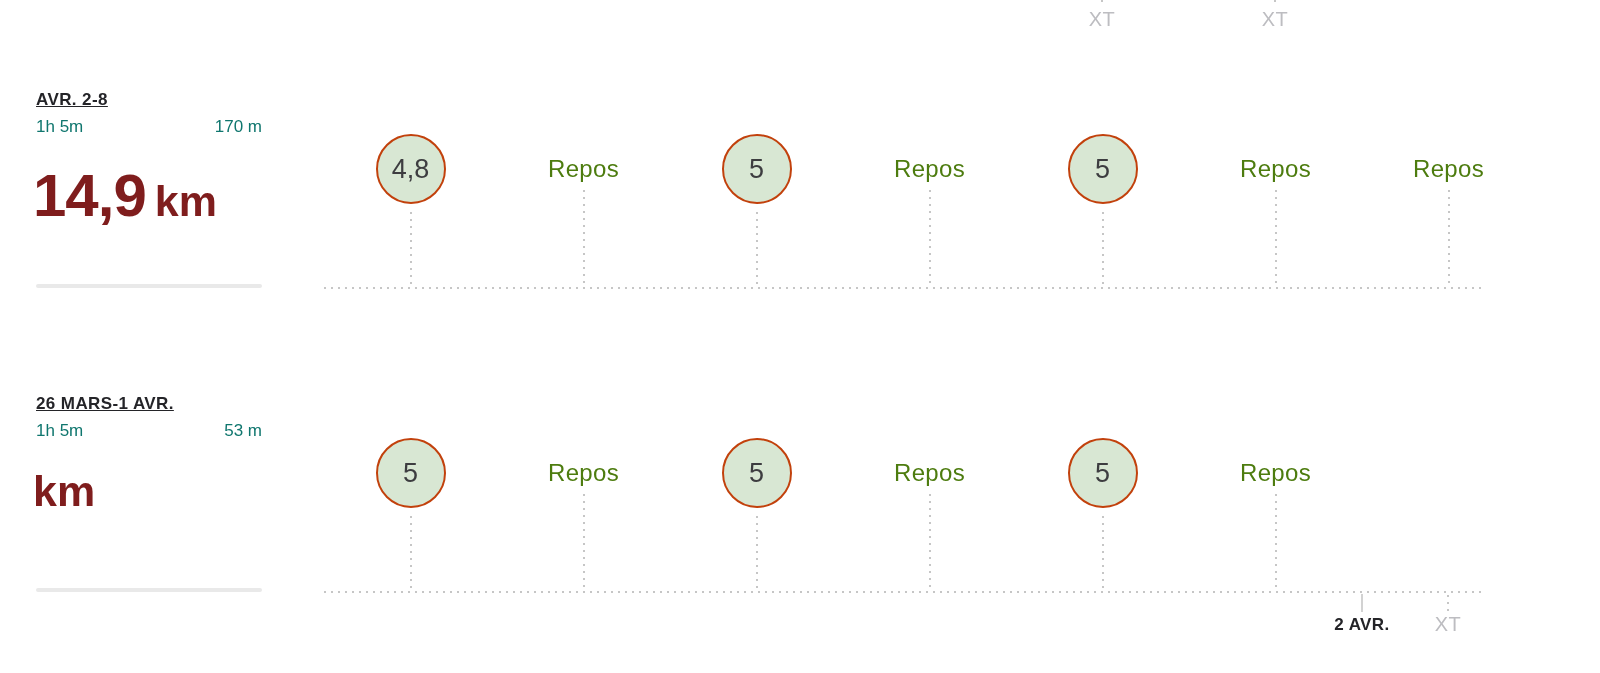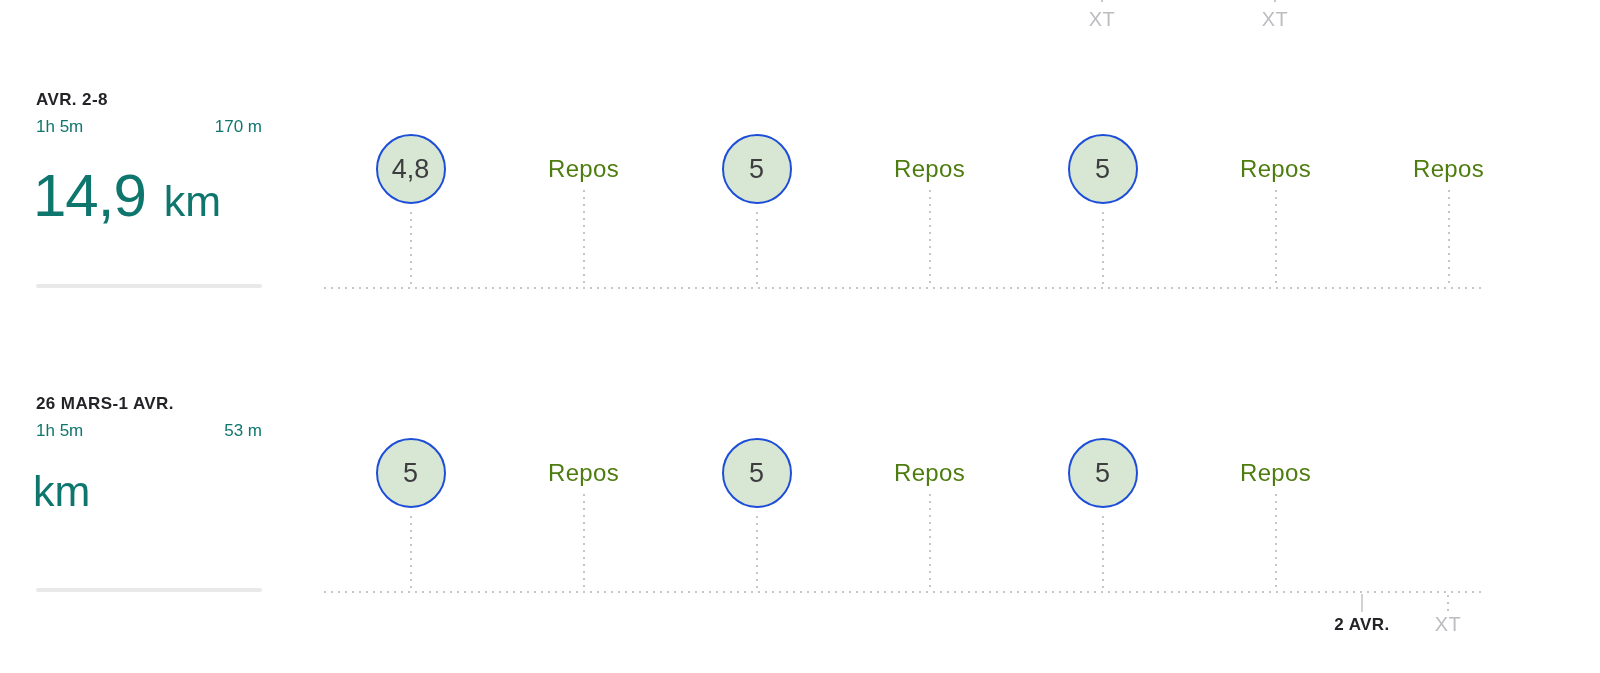--- a/index.html
+++ b/index.html
@@ -3,38 +3,38 @@
 <meta charset="utf-8">
 <style>
   * { margin:0; padding:0; box-sizing:border-box; }
   html,body { background:#ffffff; }
   body { font-family:"Liberation Sans", sans-serif; }
   .screen { position:relative; width:1484px; height:673px; background:#ffffff; overflow:hidden; }
 
   
   .week-summary { position:absolute; left:36px; width:226px; height:200px; }
   .ws-title { position:absolute; top:0; left:0; font-size:17px; font-weight:700;
-              color:#242428; letter-spacing:.4px; white-space:nowrap; }
+              color:#242428; letter-spacing:.4px; white-space:nowrap;text-decoration:underline; }
   .ws-stats { position:absolute; top:27px; left:0; right:0; display:flex;
               justify-content:space-between; font-size:17px; color:#0f766e; }
   .ws-distance { position:absolute; top:76px; left:-3px; display:flex;
-                 align-items:baseline; gap:18px; color:#0f766e; }
+                 align-items:baseline; gap:9px; color:#7f1d1d;font-weight:bold; }
   .ws-distance .num  { font-size:60px; letter-spacing:-1px; line-height:1.0; }
   .ws-distance .unit { font-size:43px; line-height:1.0; }
   .ws-divider { position:absolute; top:194px; left:0; width:226px; height:4px;
                 background:#e9e9e9; border-radius:2px; }
 
   
   .chart-row { position:absolute; left:324px; width:1211px; height:155px; display:flex; }
   .baseline { position:absolute; left:0; right:0; bottom:0; height:2px;
               background:repeating-linear-gradient(to right,#c6c6c6 0 2px,transparent 2px 7px); }
   .day-cell { position:relative; width:173px; height:100%; }
   .run-circle { position:absolute; top:0; left:50%; transform:translateX(-50%);
                 width:70px; height:70px; border-radius:50%;
-                background:#d8e7d3; border:2px solid #1d4ed8;
+                background:#d8e7d3; border:2px solid #c2410c;
                 display:flex; align-items:center; justify-content:center;
                 font-size:27px; color:#3d3d40; }
   .rest-label { position:absolute; top:21px; left:0; width:100%; text-align:center;
                 font-size:24px; color:#4d7c0f; letter-spacing:.3px; }
   .drop-line { position:absolute; left:calc(50% - 1px); width:2px; bottom:3px;
                background:repeating-linear-gradient(to bottom,#c6c6c6 0 2px,transparent 2px 7px); }
   .run  .drop-line { top:78px; }
   .rest .drop-line { top:56px; }
 
   

